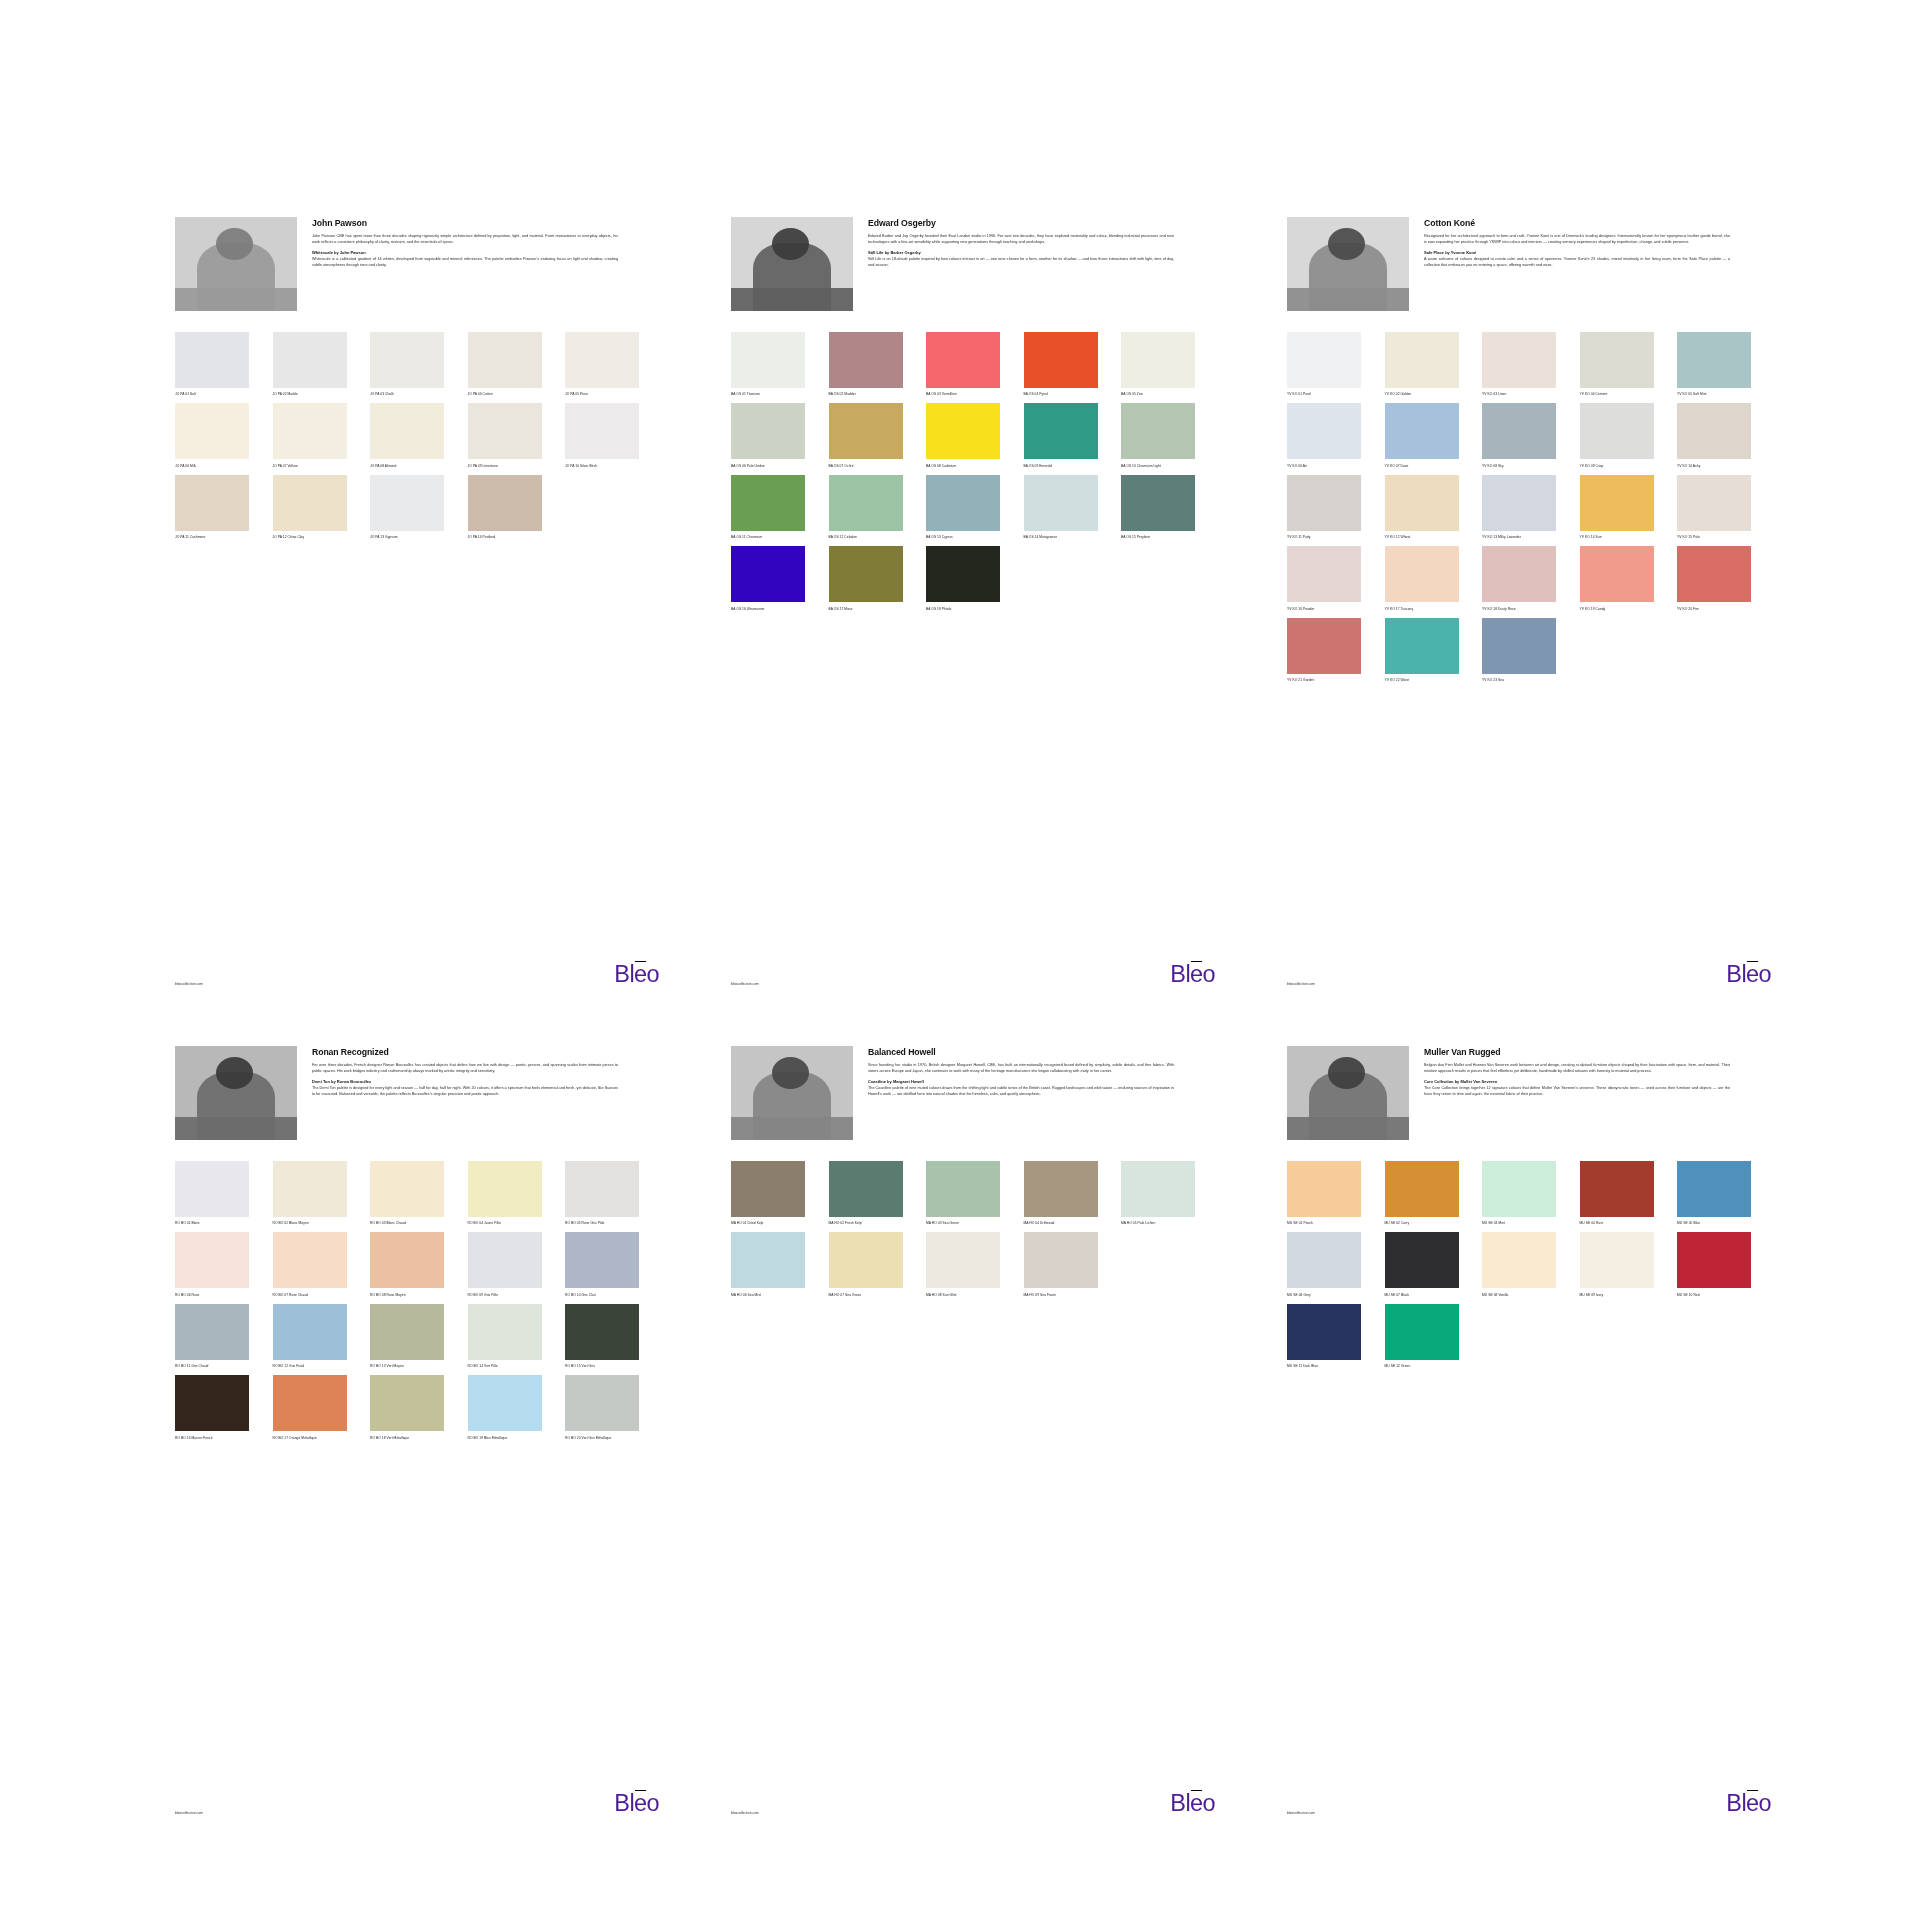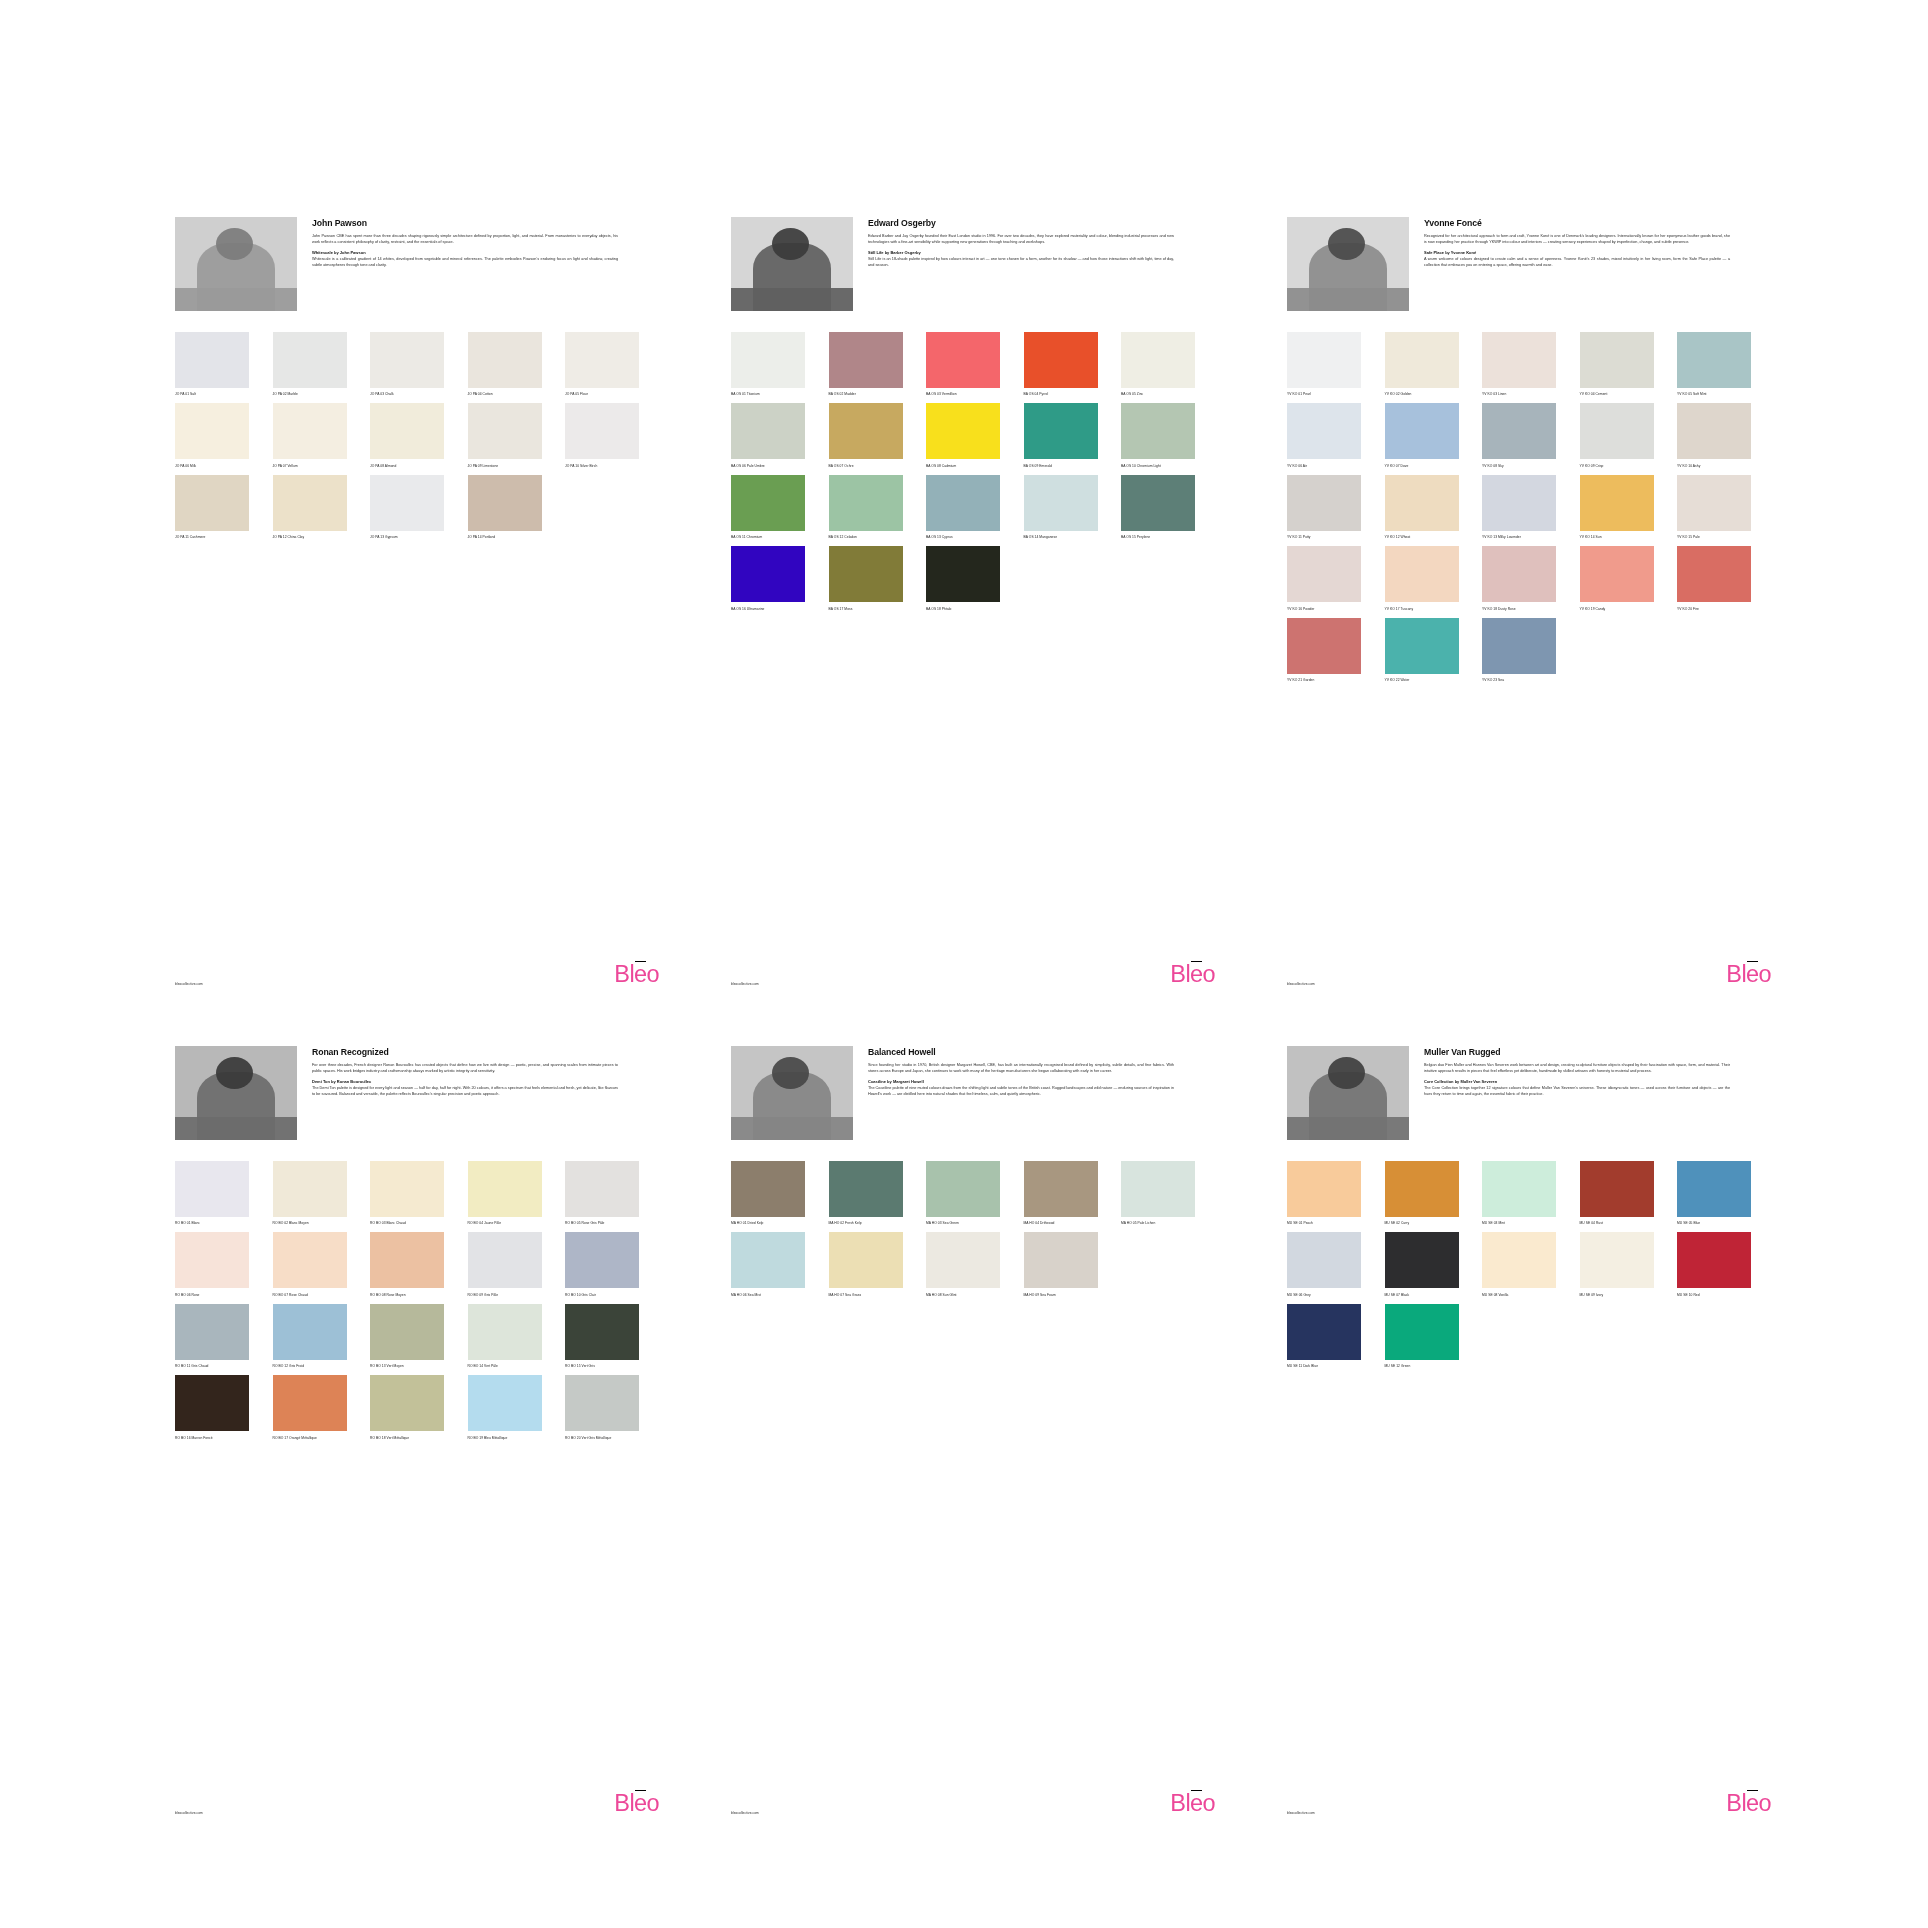--- a/index.html
+++ b/index.html
@@ -108,21 +108,21 @@
   }
   .footer-url {
     font-size: 3.2px;
     color: #1b1b1b;
     letter-spacing: 0.1px;
   }
   .brand-logo {
     font-size: 23.5px;
     font-weight: 400;
     letter-spacing: -0.6px;
-    color: #ec4899;
+    color: #4c1d95;
     line-height: 1;
     font-family: "Liberation Sans", sans-serif;
   }
   .brand-logo .macron { position: relative; display: inline-block; }
   .brand-logo .macron::after {
     content: "";
     position: absolute;
     left: 7%;
     right: 7%;
     top: -0.06em;
@@ -307,21 +307,21 @@
   </section>
 
   <section class="sheet">
     <div class="sheet-header">
       <div class="portrait" style="background: rgb(217, 216, 212);">
           <div class="fig" style="left: 18%; top: 28%; width: 64%; height: 72%; border-radius: 38% 38% 0px 0px; background: rgb(141, 140, 136); opacity: 0.92;"></div>
           <div class="fig" style="left: 34%; top: 12%; width: 30%; height: 34%; border-radius: 50%; background: rgb(74, 74, 72); opacity: 0.92;"></div>
           <div class="fig" style="left: 0%; top: 76%; width: 100%; height: 24%; border-radius: 0px; background: rgb(141, 140, 136); opacity: 0.92;"></div>
         </div>
       <div class="bio">
-        <h1 class="designer-name">Yvonne Foncé</h1>
+        <h1 class="designer-name">Cotton Koné</h1>
         <p class="bio-para">Recognized for her architectural approach to form and craft, Yvonne Koné is one of Denmark's leading designers. Internationally known for her eponymous leather goods brand, she is now expanding her practice through YKWIP into colour and interiors — creating sensory experiences shaped by imperfection, change, and subtle presence.</p>
         <h2 class="palette-title">Safe Place by Yvonne Koné</h2>
         <p class="palette-desc">A warm welcome of colours designed to create calm and a sense of openness. Yvonne Koné's 23 shades, mixed intuitively in her living room, form the Safe Place palette — a collection that embraces you on entering a space, offering warmth and ease.</p>
       </div>
     </div>
     <div class="swatch-grid">
         <div class="swatch">
           <span class="swatch-chip" style="background: rgb(239, 240, 241);"></span>
           <div class="swatch-label">YV KO 01 Pearl</div>
         </div>

